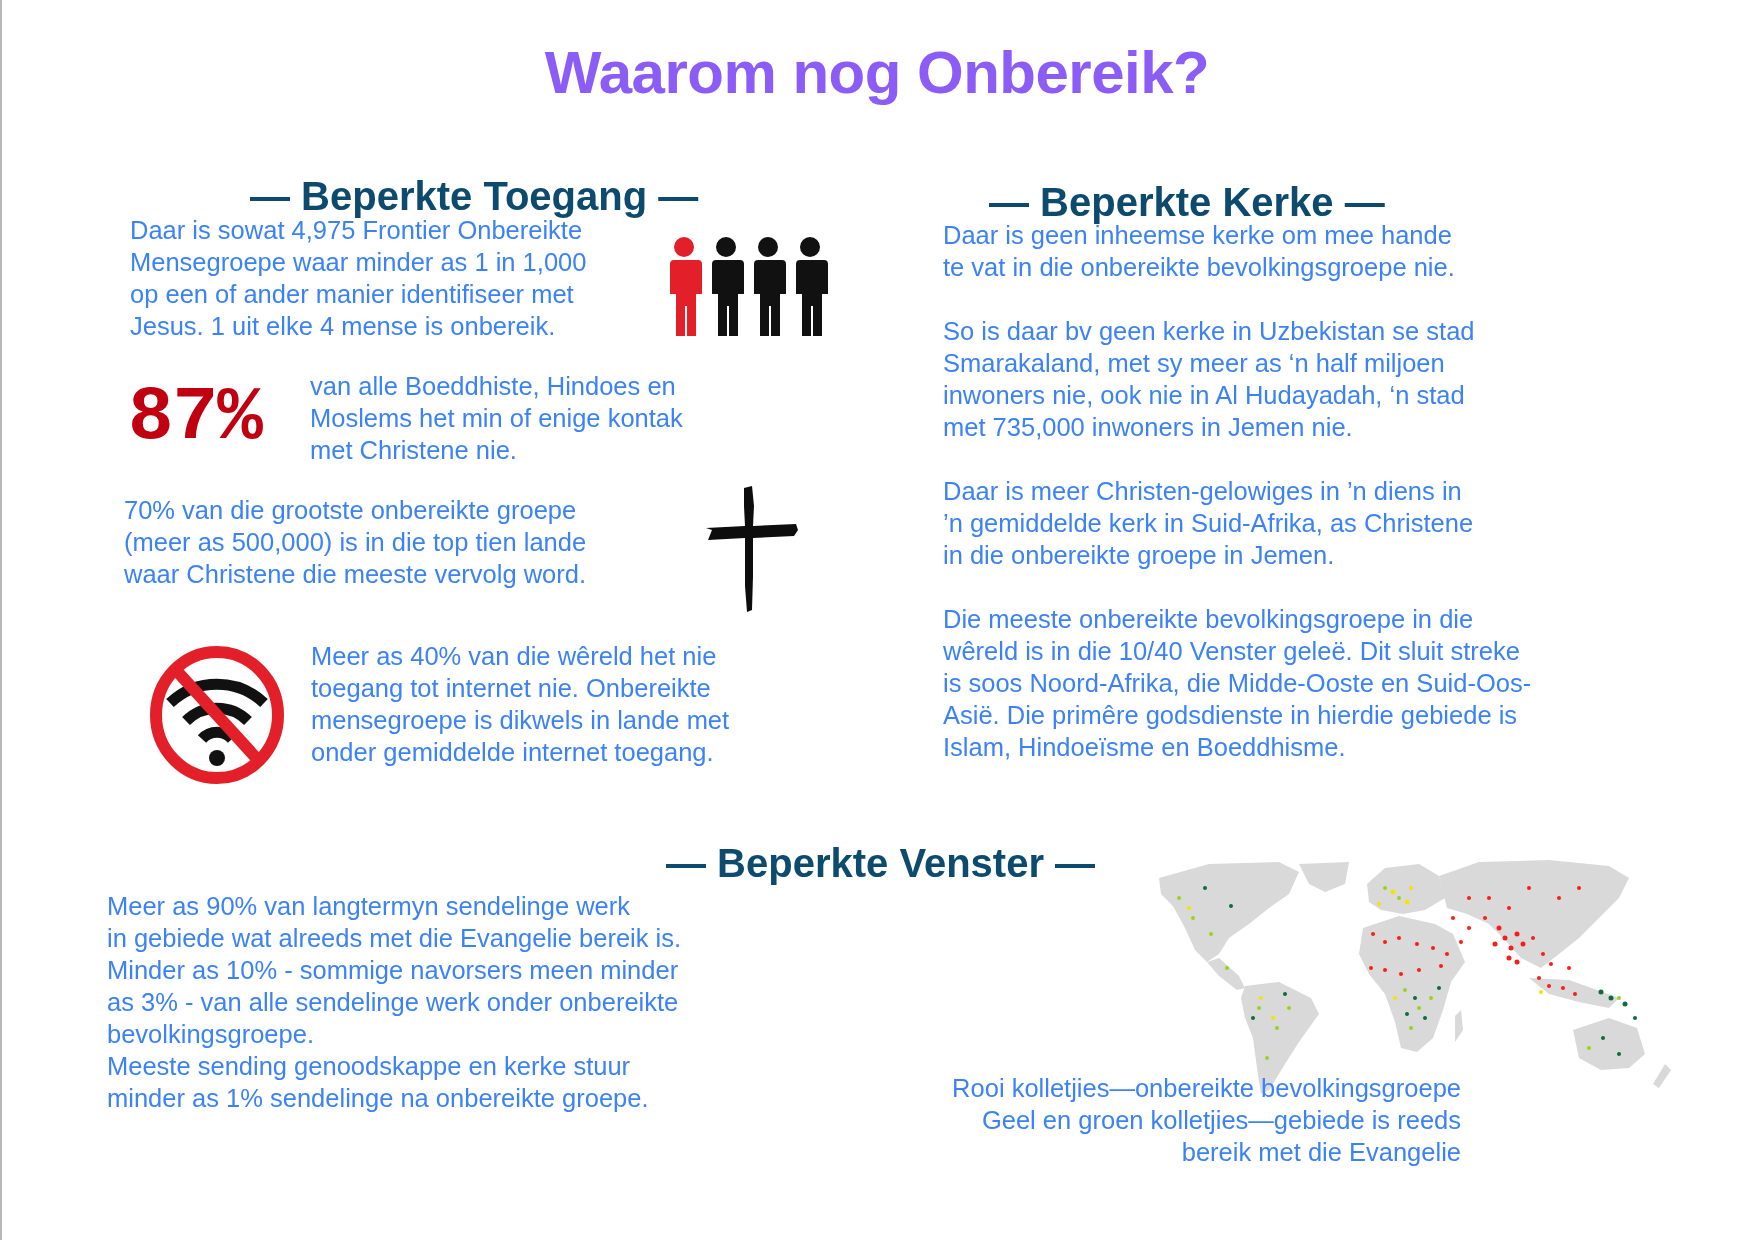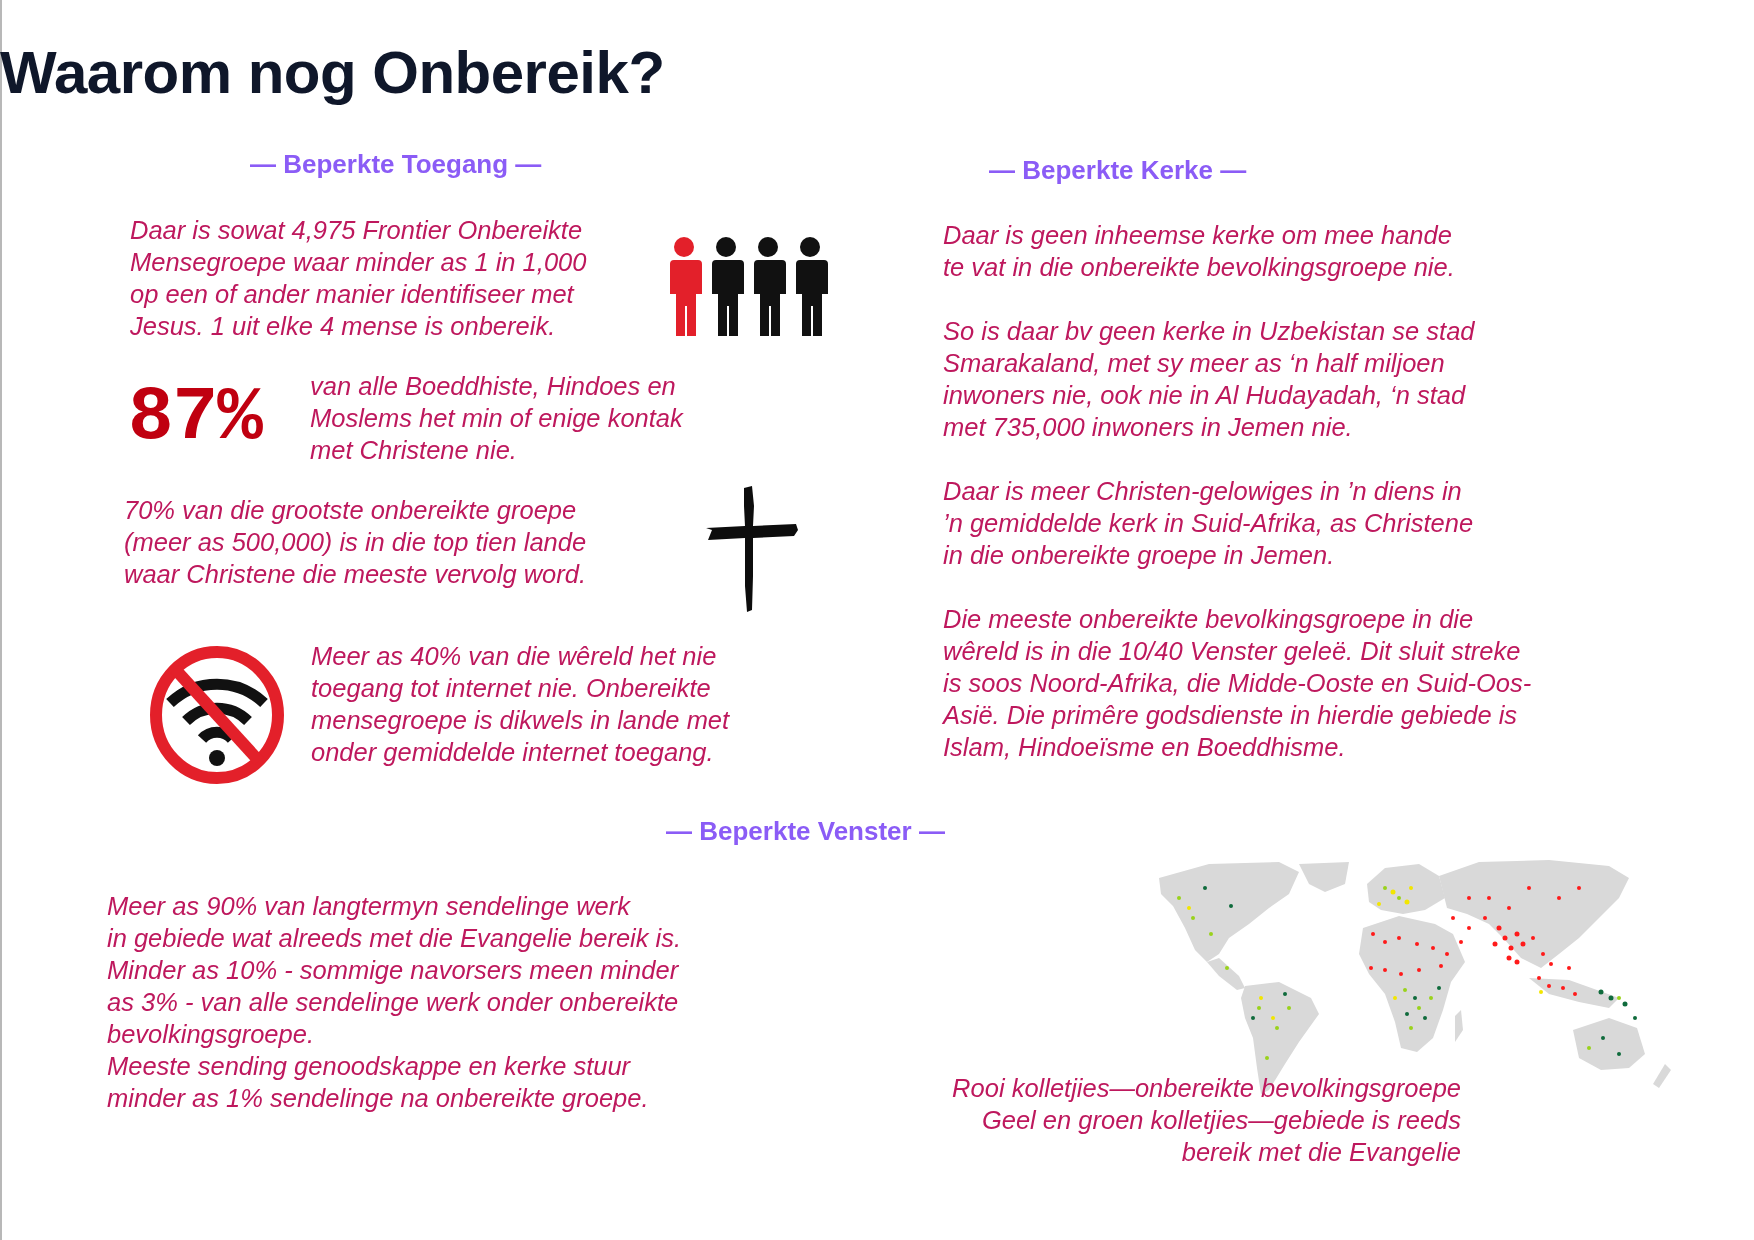--- a/index.html
+++ b/index.html
@@ -1,23 +1,23 @@
 <!DOCTYPE html>
 <html><head>
 <meta charset="utf-8">
 <style>
   html, body { margin: 0; padding: 0; background: #ffffff; }
   body { width: 1754px; height: 1240px; position: relative; overflow: hidden;
          font-family: "Liberation Sans", "DejaVu Sans", sans-serif; color: #111; }
   .page-border { position: absolute; left: 0; top: 0; width: 2px; height: 1240px; background: #b8b8b8; }
   .abs { position: absolute; }
-  .title { left: 0; width: 1754px; top: 38px; font-weight: bold; font-size: 60px;
-           letter-spacing: -0.5px; color: #0f172a; line-height: 70px; }
-  .heading { font-weight: bold; color: #8b5cf6; font-size: 26px; line-height: 48px; white-space: nowrap; }
-  .txt { font-size: 25.5px; line-height: 32px; white-space: pre-line; color: #be185d; font-style: italic; }
+  .title { left: 0; width: 1754px; top: 38px; text-align: center; font-weight: bold; font-size: 60px;
+           letter-spacing: -0.5px; color: #8b5cf6; line-height: 70px; }
+  .heading { font-weight: bold; color: #0c4a6e; font-size: 40px; line-height: 48px; white-space: nowrap; margin-top: 32px; }
+  .txt { font-size: 25.5px; line-height: 32px; white-space: pre-line; color: #3b82f6; }
   .big-pct { font-weight: bold; color: #c00010; font-size: 76px; line-height: 80px; letter-spacing: -1px; font-family: Liberation Mono, monospace; }
   .map-wrap { left: 1149px; top: 858px; width: 540px; height: 240px; }
 </style>
 </head>
 <body>
 
 <div class="page-border"></div>
 
 <div class="abs title">Waarom nog Onbereik?</div>
 

